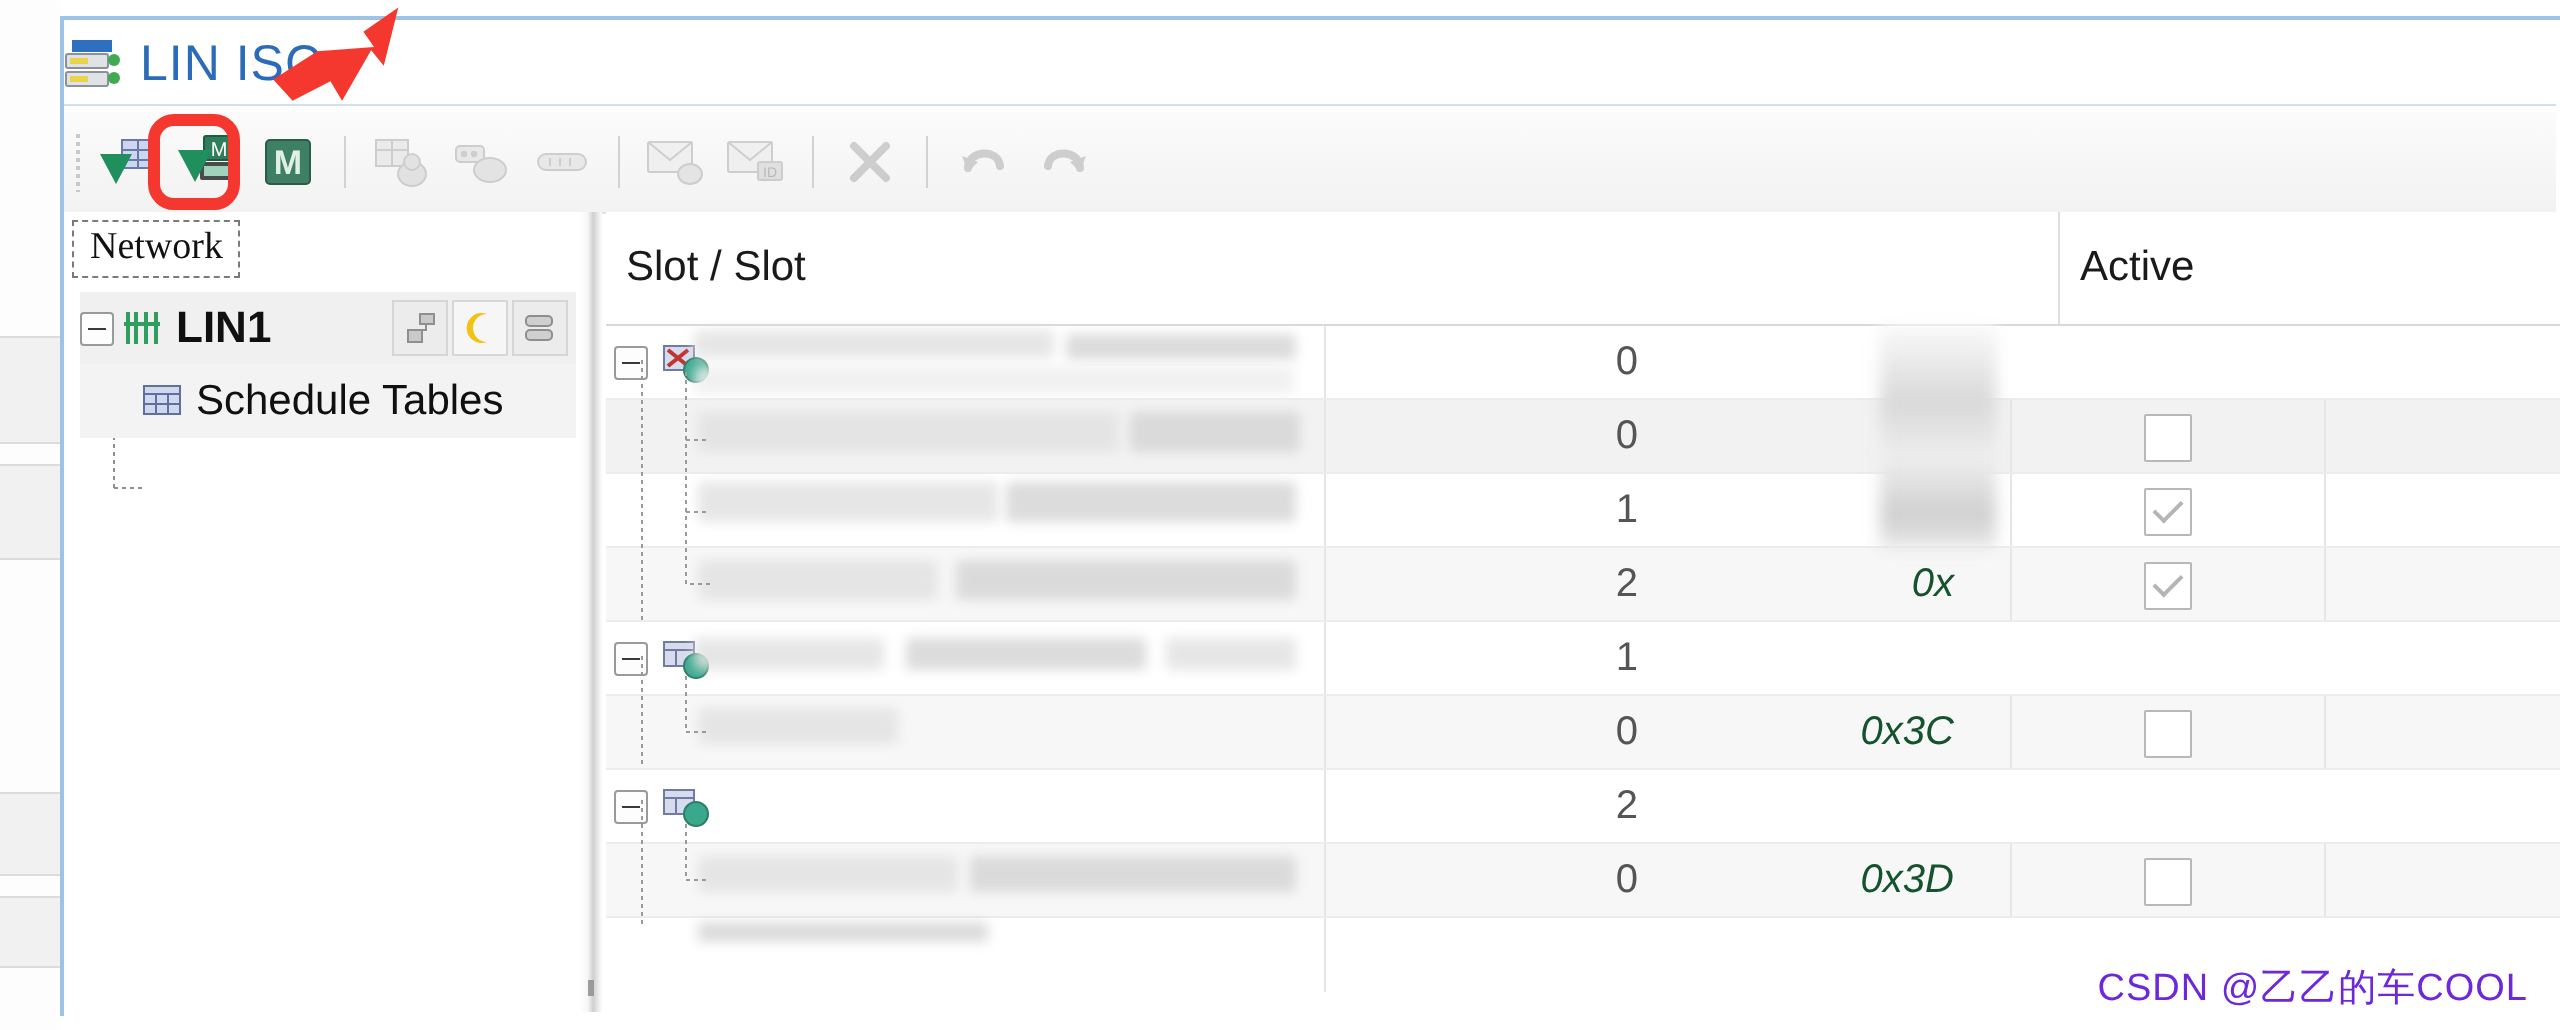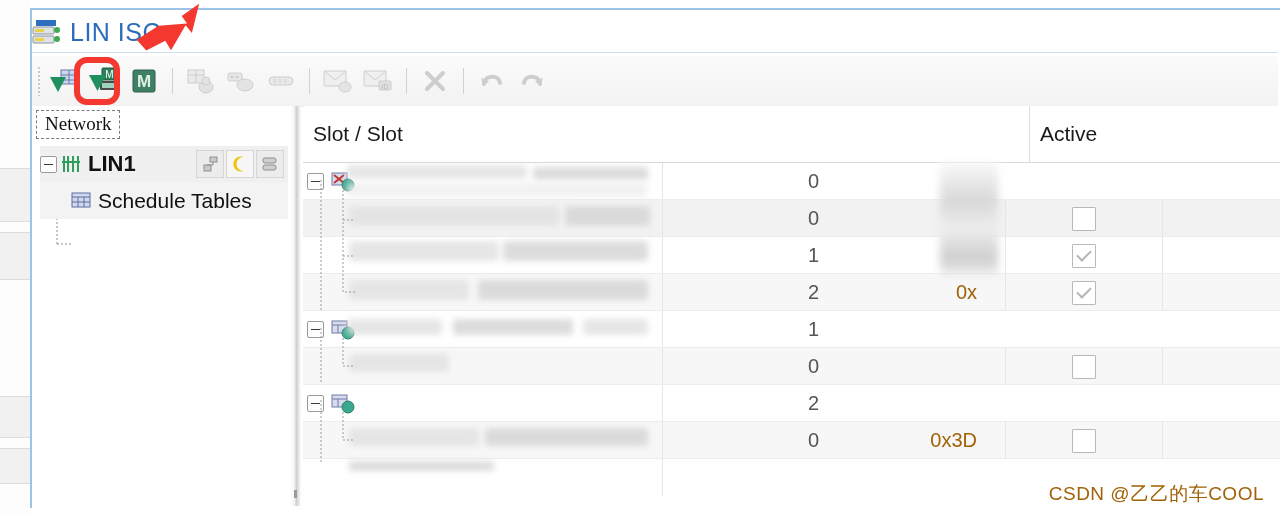--- a/index.html
+++ b/index.html
@@ -118,21 +118,21 @@
     font-size:21px;color:#1a1a1a;display:flex;align-items:center;
     padding-left:10px;box-sizing:border-box;
     border-left:1px solid #dedede;
   }
   .th:first-child{border-left:none;}
   .tr{position:relative;height:37px;}
   .tr.alt{background:#f7f7f7;}
   .tr.sel{background:#f2f2f2;}
   .cell{position:absolute;top:0;height:37px;display:flex;align-items:center;box-sizing:border-box;}
   .cell.num{justify-content:flex-end;padding-right:14px;font-size:20px;color:#555;}
-  .cell.mono{justify-content:flex-end;padding-right:28px;font-size:20px;color:#a16207;}
+  .cell.mono{justify-content:flex-end;padding-right:28px;font-size:20px;color:#14532d;font-style:italic;}
   .cell.center{justify-content:center;}
   .vline{position:absolute;top:0;width:1px;height:100%;background:#e6e6e6;}
   .rowline{position:absolute;left:0;right:0;bottom:0;height:1px;background:#ececec;}
 
   .checkbox{
     width:22px;height:22px;border:1px solid #b8b8b8;background:#ffffff;border-radius:1px;
     display:flex;align-items:center;justify-content:center;
   }
   .checkbox.checked::after{
     content:"";width:12px;height:6px;border-left:2px solid #b5b5b5;border-bottom:2px solid #b5b5b5;
@@ -140,21 +140,21 @@
   }
 
   
   .redact{position:absolute;background:#e2e2e2;filter:blur(3px);opacity:.85;border-radius:2px;}
   .redact.l{background:#d6d6d6;}
   .redact.x{background:#efefef;}
   .redact-strip{position:absolute;filter:blur(4px);}
 
   .watermark{
     position:absolute;right:16px;bottom:8px;
-    font-size:19px;color:#a16207;letter-spacing:.5px;
+    font-size:19px;color:#6d28d9;letter-spacing:.5px;
     font-family:"Liberation Sans", sans-serif;white-space:nowrap;
   }
   svg{display:block;}
 </style>
 </head>
 <body>
 
 <div class="page-bg"></div>
 
 <div class="left-strip">
@@ -469,20 +469,21 @@
     <div class="cell" style="left:859px;width:118px;"></div>
     <div class="vline" style="left:359px;"></div>
     <div class="rowline"></div>
   </div>
 
   <div class="tr alt">
     <div class="cell" style="left:0;width:359px;">
       <span class="redact" style="left:46px;top:6px;width:100px;height:18px;"></span>
     </div>
     <div class="cell num" style="left:359px;width:171px;">0</div>
+    <div class="cell mono" style="left:530px;width:172px;">0x3C</div>
     <div class="cell center" style="left:702px;width:157px;">
       <span class="checkbox"></span>
     </div>
     <div class="cell" style="left:859px;width:118px;"></div>
     <div class="vline" style="left:359px;"></div>
     <div class="vline" style="left:702px;"></div>
     <div class="vline" style="left:859px;"></div>
     <div class="rowline"></div>
   </div>
 

